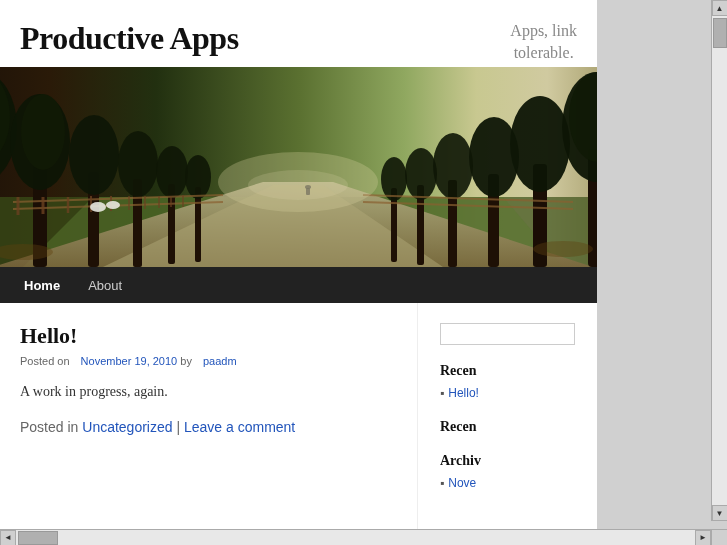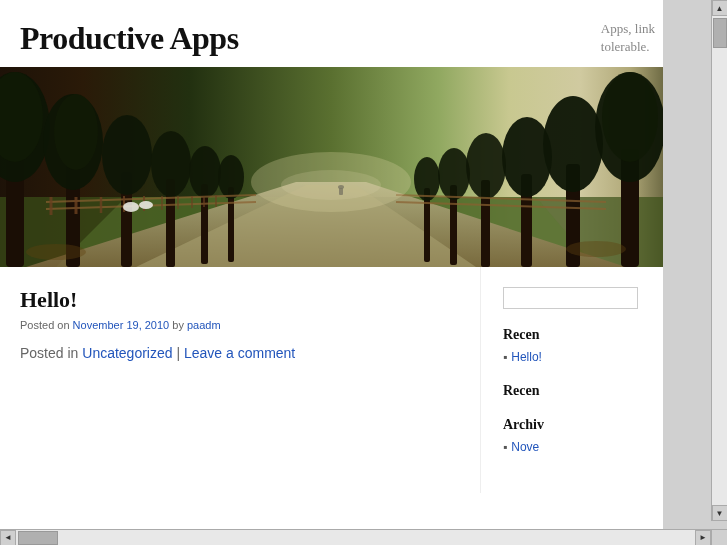--- a/index.html
+++ b/index.html
@@ -119,21 +119,21 @@
       bottom: 0;
       right: 0;
       width: 16px;
       height: 16px;
       background: #d0d0d0;
       border-top: 1px solid #aaa;
       border-left: 1px solid #aaa;
     }
 
     .page-content {
-      width: 663px;
+      width: 597px;
       height: 529px;
       overflow: hidden;
       background: #f0f0f0;
     }
 
     .site-wrapper {
       width: 100%;
       background: #fff;
       min-height: 529px;
     }
@@ -147,25 +147,25 @@
     .site-title {
       font-size: 32px;
       font-weight: bold;
       color: #111;
       font-family: Georgia, serif;
       letter-spacing: -0.5px;
     }
 
     .site-tagline {
       position: absolute;
-      right: 8px;
+      right: 20px;
       top: 20px;
-      font-size: 13px;
+      font-size: 16px;
       color: #888;
-      text-align: left;
+      text-align: center;
       line-height: 1.4;
     }
 
     .hero-image {
       width: 100%;
       height: 200px;
       background: linear-gradient(to right,
         #2a1a0a 0%,
         #4a3010 5%,
         #3d2a0a 10%,
@@ -239,20 +239,21 @@
     .post-meta {
       font-size: 11px;
       color: #666;
       margin-bottom: 14px;
       font-family: Arial, sans-serif;
     }
 
     .post-meta a {
       color: #2255bb;
       text-decoration: none;
+      margin-left: 8px;
     }
 
     .post-content {
       font-size: 14px;
       color: #333;
       margin-bottom: 16px;
       font-family: Georgia, serif;
       line-height: 1.6;
     }
 
@@ -436,33 +437,38 @@
           <rect x="363" y="121" width="4" height="7" fill="#303030" opacity="0.8" rx="1"></rect>
 
           <ellipse cx="355" cy="115" rx="80" ry="30" fill="#d8d0a0" opacity="0.3"></ellipse>
           <ellipse cx="355" cy="118" rx="50" ry="15" fill="#e0d8b0" opacity="0.2"></ellipse>
 
           <ellipse cx="80" cy="185" rx="30" ry="8" fill="#604010" opacity="0.4"></ellipse>
           <ellipse cx="620" cy="182" rx="30" ry="8" fill="#604010" opacity="0.4"></ellipse>
         </svg>
       </div>
 
+      <div class="nav-bar">
+        <a class="nav-item active">Home</a>
+        <a class="nav-item">About</a>
+      </div>
 
       <div class="main-content">
 
         <div class="posts-area">
           <h2 class="post-title">Hello!</h2>
 
           <div class="post-meta">
             <span>Posted on </span>
             <a>November 19, 2010</a>
             <span> by </span>
             <a>paadm</a>
           </div>
 
+          <div class="post-content">A work in progress, again.</div>
 
           <div class="post-footer">
             <span>Posted in</span>
             <a>Uncategorized</a>
             <span>|</span>
             <a>Leave a comment</a>
           </div>
         </div>
 
         <div class="sidebar">

